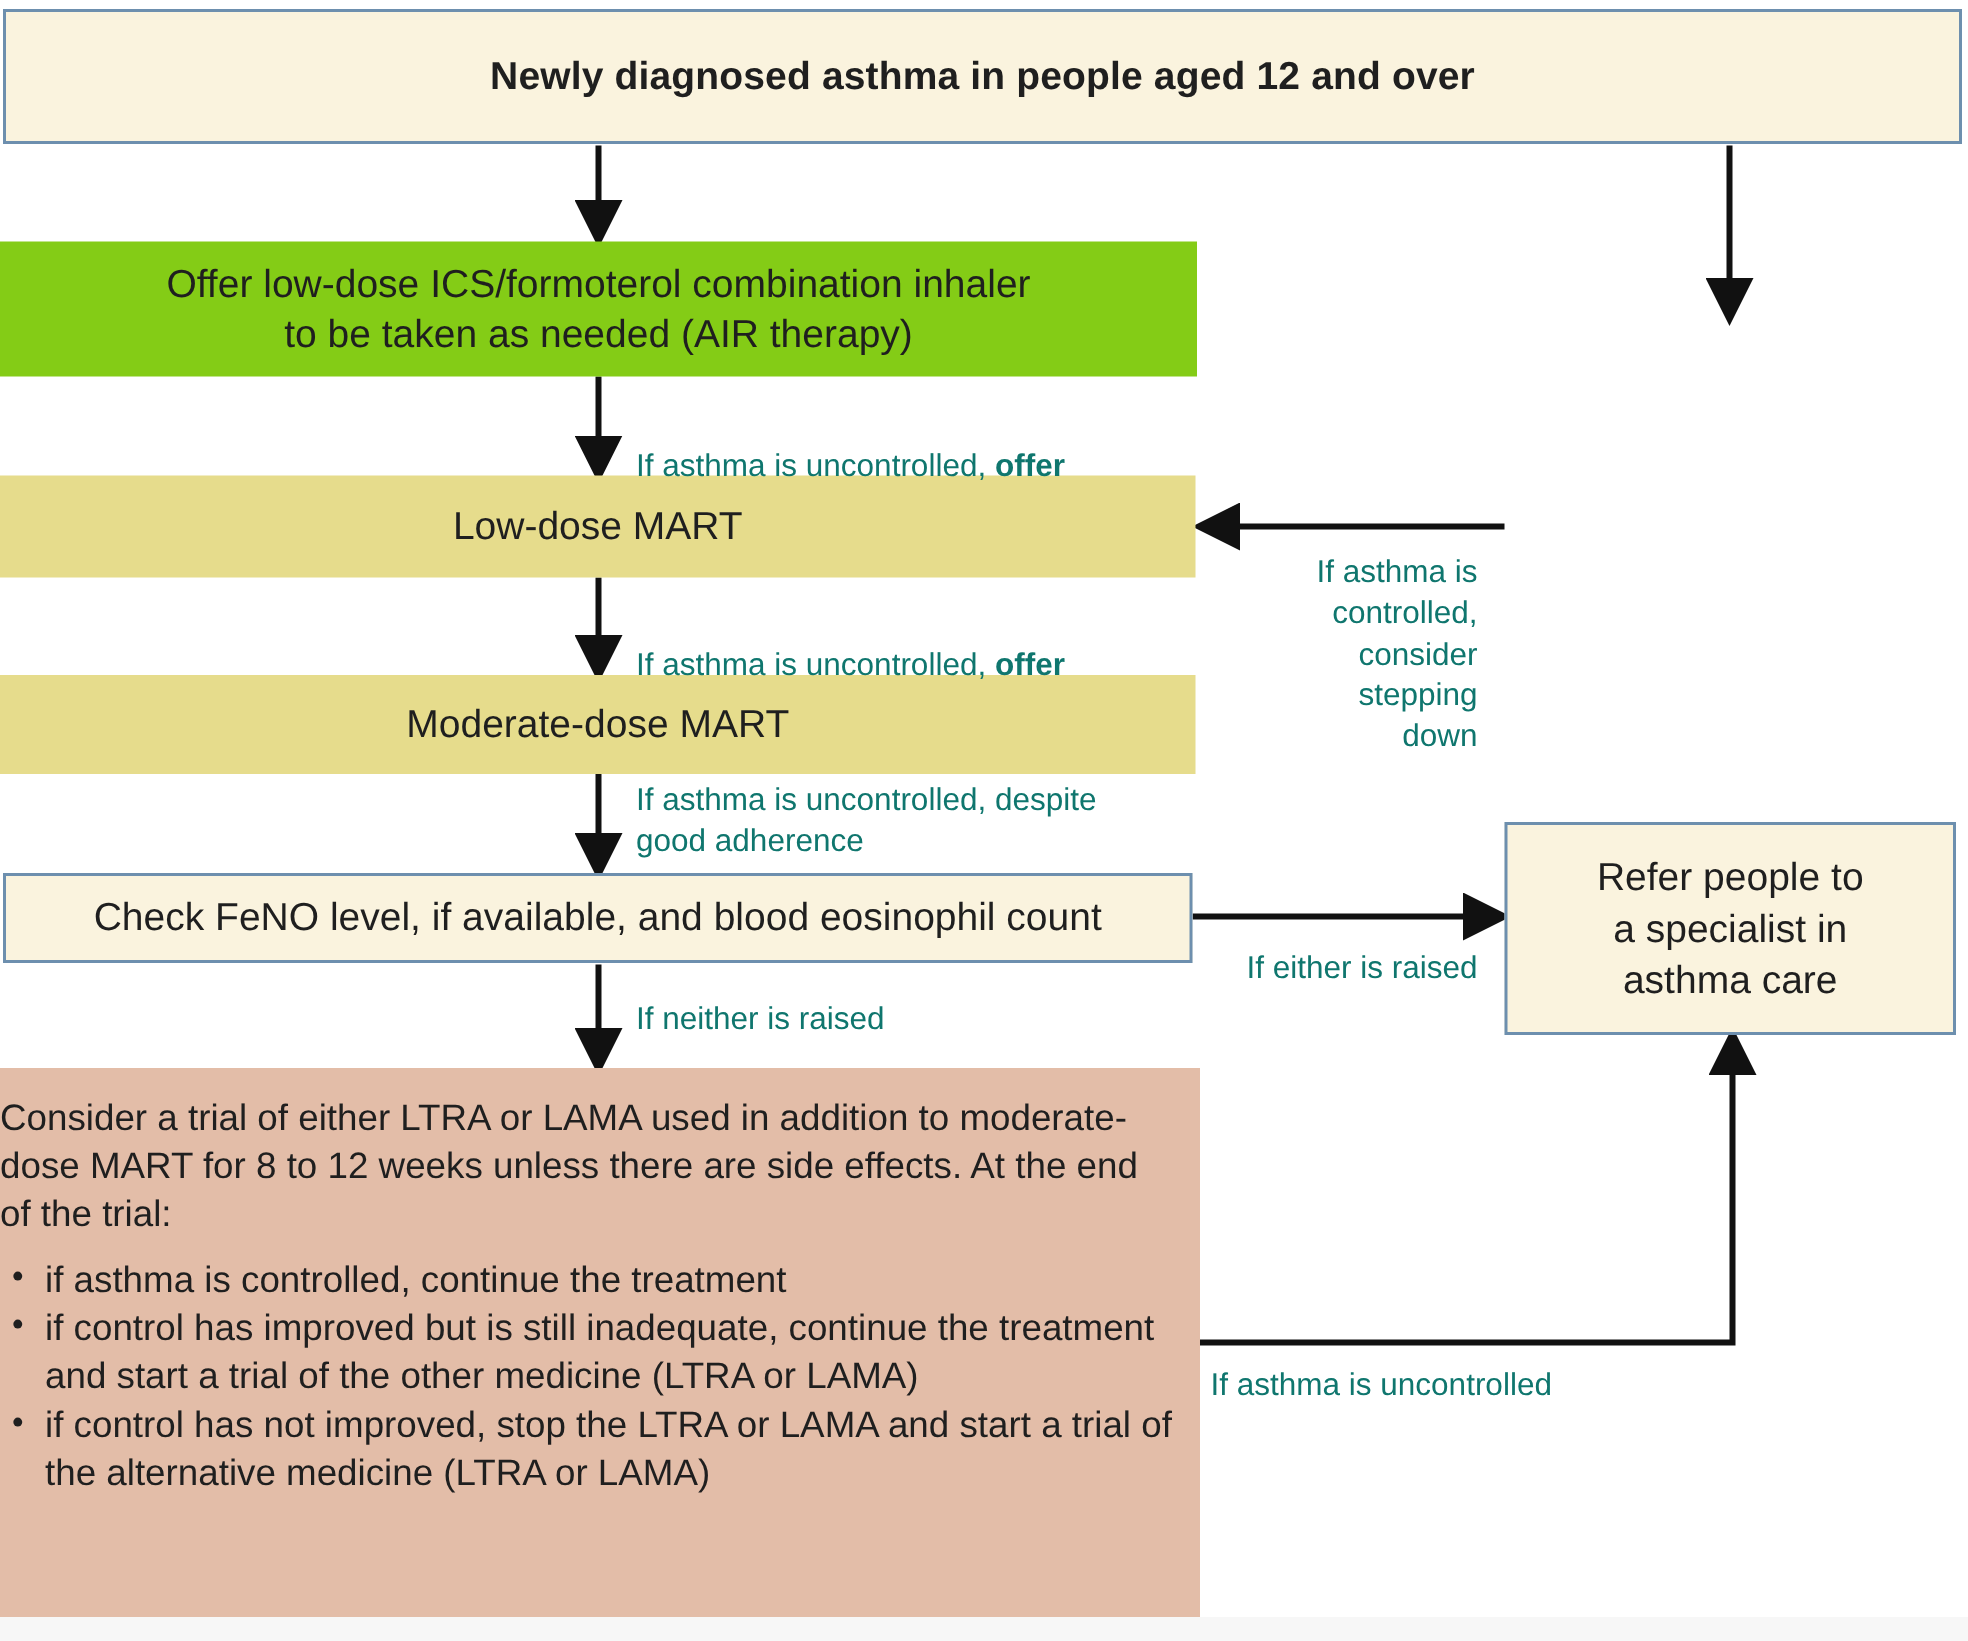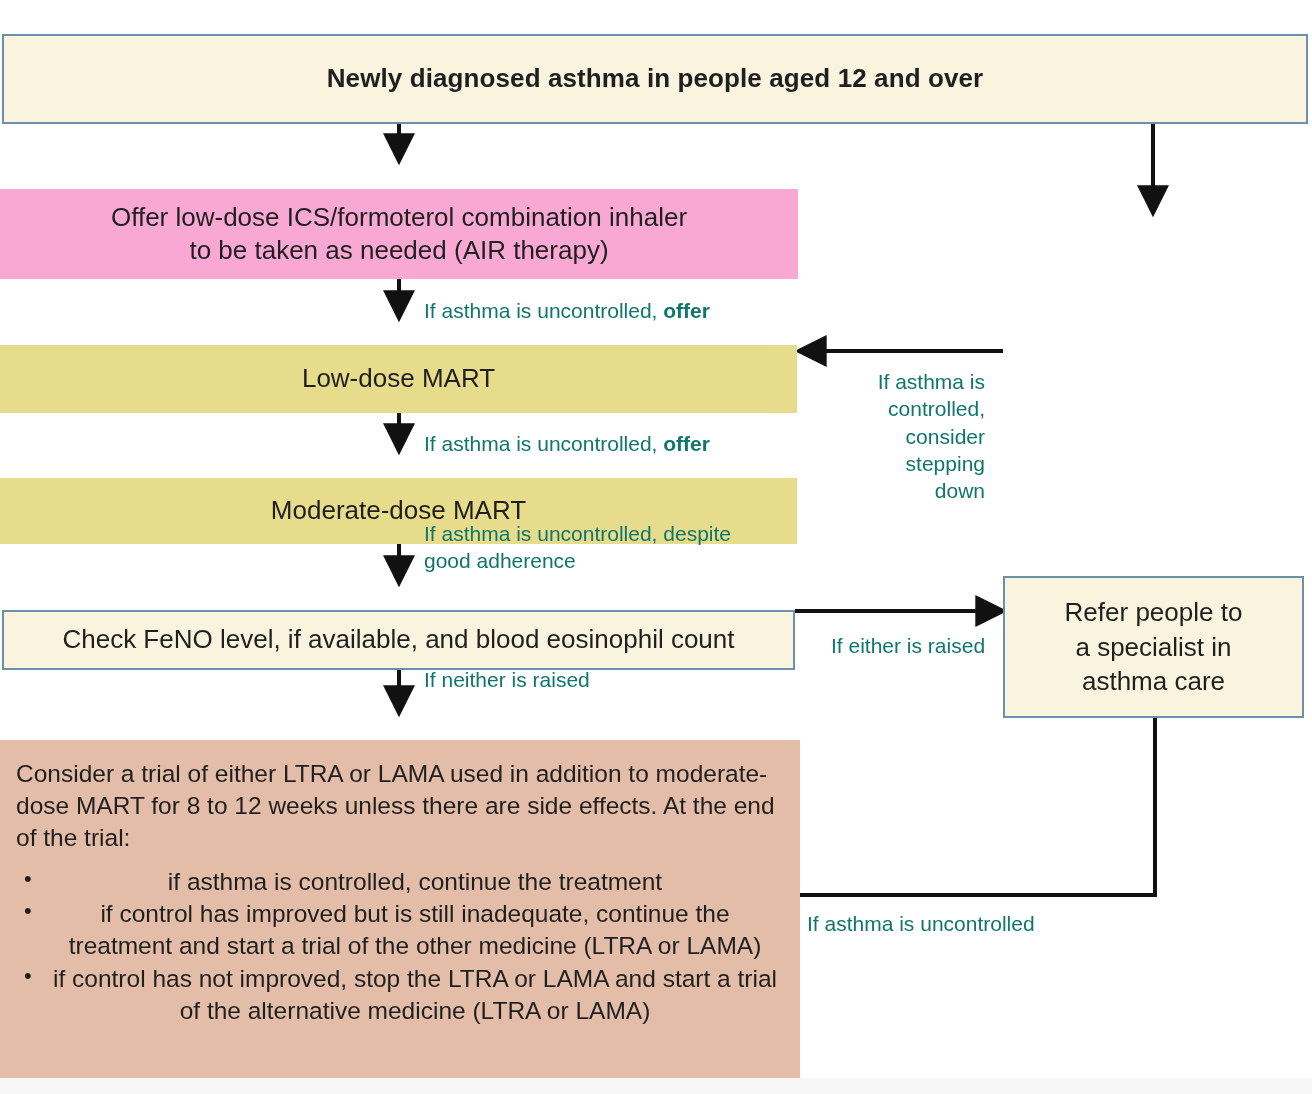--- a/index.html
+++ b/index.html
@@ -21,34 +21,33 @@
   
   .node {
     position: absolute;
     box-sizing: border-box;
     display: flex;
     align-items: center;
     justify-content: center;
     text-align: center;
     line-height: 1.28;
     color: #1f1f1f;
-    margin-top: 28px;
   }
   .node .txt { display: block; width: 100%; }
 
   
   .node-title {
     background: #faf3de;
     border: 2px solid #6d8fae;
     font-size: 26px;
     font-weight: bold;
     letter-spacing: .1px;
   }
   .node-green {
-    background: #f9a8d4;
+    background: #84cc16;
     font-size: 26px;
   }
   .node-yellow {
     background: #e6dc8c;
     font-size: 26px;
     justify-content: center;
   }
   .node-yellow-right {
     background: #e6dc8c;
     font-size: 26px;
@@ -58,35 +57,34 @@
     background: #faf3de;
     border: 2px solid #6d8fae;
     font-size: 26px;
   }
   .node-pink {
     background: #e3bda8;
     font-size: 24.5px;
     align-items: flex-start;
     justify-content: flex-start;
     text-align: left;
-    padding: 18px 16px 10px 16px;
+    padding: 18px 16px 10px 0;
     line-height: 1.30;
   }
   .node-pink p {
     margin: 0 0 12px 0;
   }
   .node-pink ul {
     margin: 0;
     padding: 0 0 0 30px;
     list-style: none;
   }
   .node-pink li {
     position: relative;
     margin: 0 0 1px 0;
-    text-align: center;
   }
   .node-pink li::before {
     content: "\2022";
     position: absolute;
     left: -22px;
     top: -1px;
     font-size: 22px;
   }
 
   

